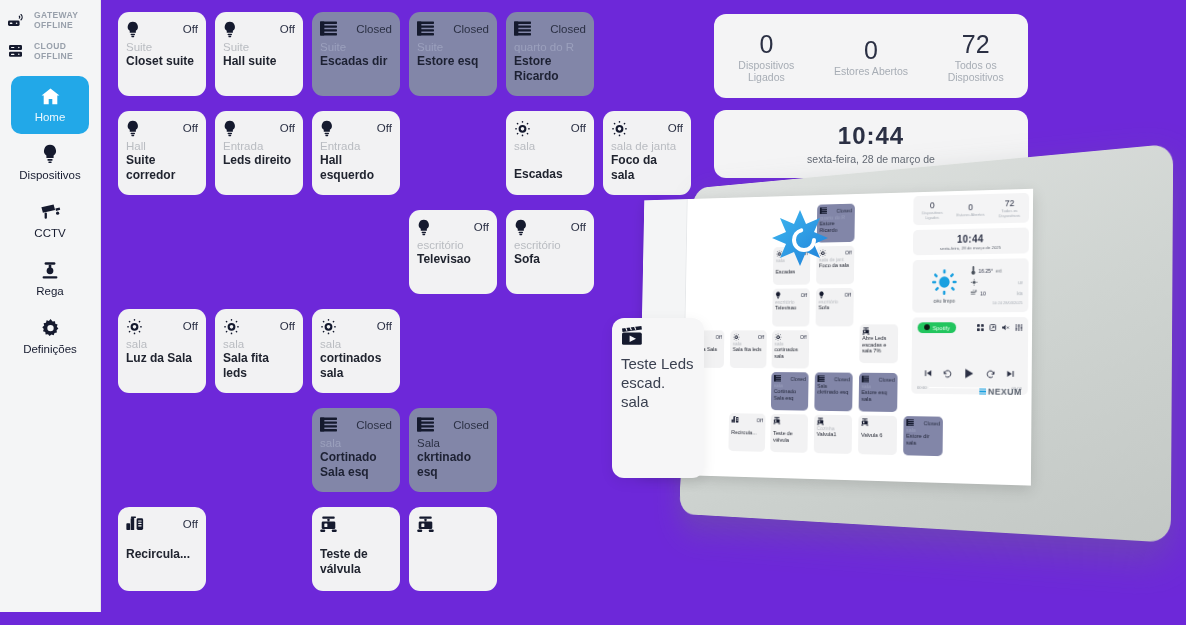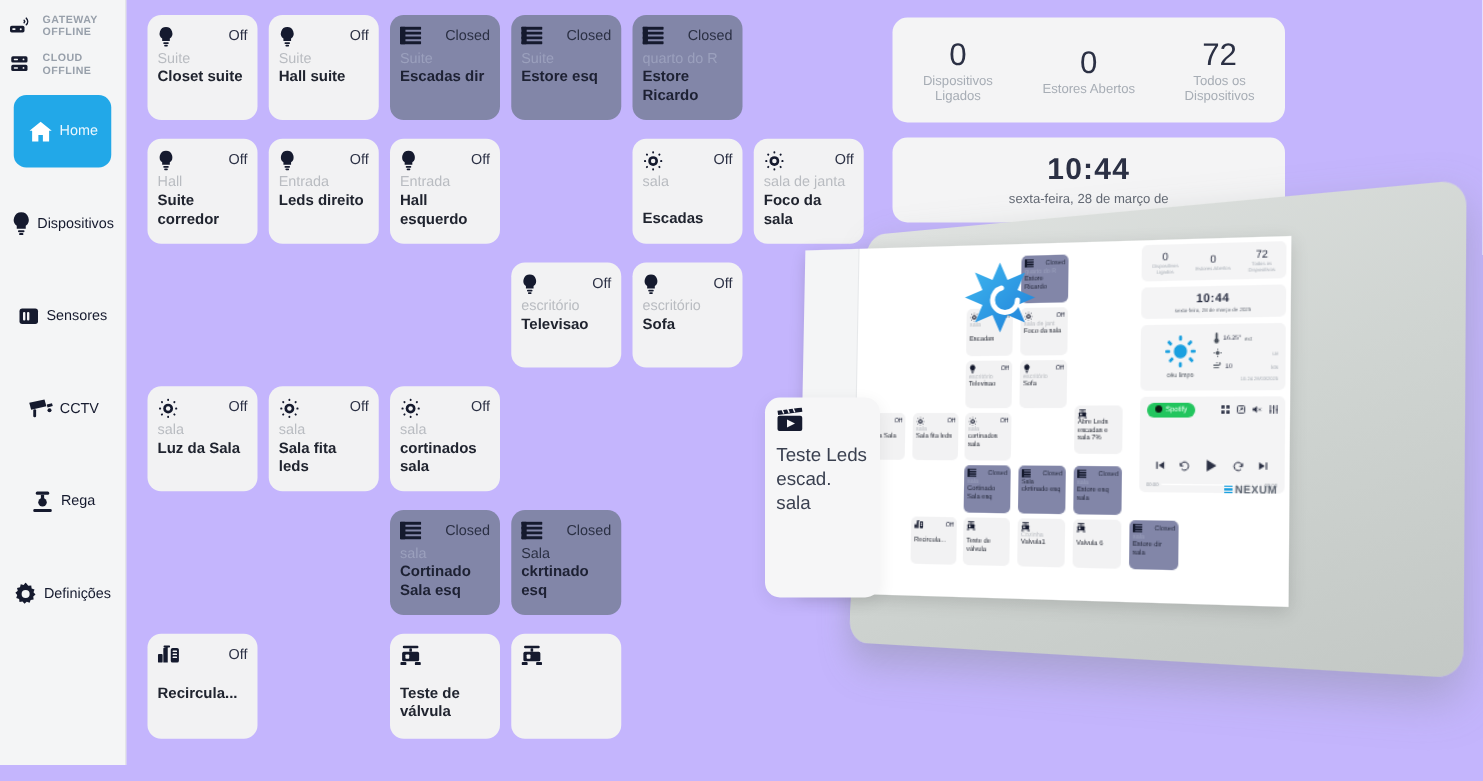--- a/index.html
+++ b/index.html
@@ -2,21 +2,21 @@
 <html><head>
 <meta charset="utf-8">
 <style>
   * { box-sizing: border-box; margin: 0; padding: 0; }
   html, body {
     width: 1186px; height: 625px;
     background: #ffffff;
     font-family: "Liberation Sans", sans-serif;
     overflow: hidden;
   }
-  #app { position: relative; width: 1186px; height: 625px; background: #c4b5fd; }
+  #app { position: relative; width: 1186px; height: 625px; background: #6d28d9; }
 
   
   .sidebar {
     position: absolute; left: 0; top: 0;
     width: 101px; height: 612px;
     background: #f4f5f6;
     border-right: 1px solid #e3e5e7;
     display: flex; flex-direction: column;
     align-items: center;
     padding-top: 10px;
@@ -27,24 +27,23 @@
     margin-bottom: 11px;
     justify-content: flex-start;
   }
   .status-ico { width: 22px; display:flex; justify-content:center; color:#151a2e; flex:0 0 22px;}
   .status-txt {
     font-size: 8.5px; line-height: 10px; color: #98a0ab;
     letter-spacing: .4px; font-weight: 600;
   }
   .nav-item {
     width: 78px; min-height: 58px;
-    display: flex; flex-direction: row;
+    display: flex; flex-direction: column;
     align-items: center; justify-content: center;
     gap: 5px; border-radius: 10px;
-    margin-bottom: 16px;
     color: #151a2e;
   }
   .nav-item.active { background: #22a8e8; color: #ffffff; }
   .nav-item .nav-lbl { font-size: 11.5px; line-height: 13px; }
   .nav-item.active .nav-lbl { color: #eaf7fe; }
   .nav-ico { display: flex; align-items: center; justify-content: center; height: 20px; }
 
   
   .grid { position: absolute; left: 118px; top: 12px; width: 590px; height: 600px; }
   .card {
@@ -253,30 +252,20 @@
         <svg width="16" height="20" viewBox="0 0 16 20" fill="currentColor">
           <path d="M8 .8a6 6 0 0 0-3.6 10.8v2.3h7.2v-2.3A6 6 0 0 0 8 .8z"></path>
           <rect x="5.4" y="15.1" width="5.2" height="1.6" rx=".7"></rect>
           <rect x="6.3" y="17.4" width="3.4" height="1.6" rx=".7"></rect>
         </svg>
       </span>
       <span class="nav-lbl">Dispositivos</span>
     </div>
 
 
-    <div class="nav-item">
-      <span class="nav-ico">
-        <svg width="18" height="18" viewBox="0 0 18 18" fill="currentColor">
-          <rect x="1.6" y="2.8" width="14.8" height="12.4" rx="2.2"></rect>
-          <rect x="4.4" y="5.6" width="1.9" height="6.8" rx=".8" fill="#f4f5f6"></rect>
-          <rect x="7.6" y="5.6" width="1.9" height="6.8" rx=".8" fill="#f4f5f6"></rect>
-        </svg>
-      </span>
-      <span class="nav-lbl">Sensores</span>
-    </div>
 
     <div class="nav-item">
       <span class="nav-ico">
         <svg width="22" height="18" viewBox="0 0 22 18" fill="currentColor">
           <path d="M2.4 4.2 14.6 1.5l1.5 5.5L3.9 9.7z"></path>
           <path d="M16.4 5.6l4.2-1.1.6 2.3-4.2 1.1z"></path>
           <rect x="5.6" y="9.4" width="2.3" height="6.4" rx="1"></rect>
           <circle cx="18.6" cy="10.2" r="1.6"></circle>
         </svg>
       </span>

